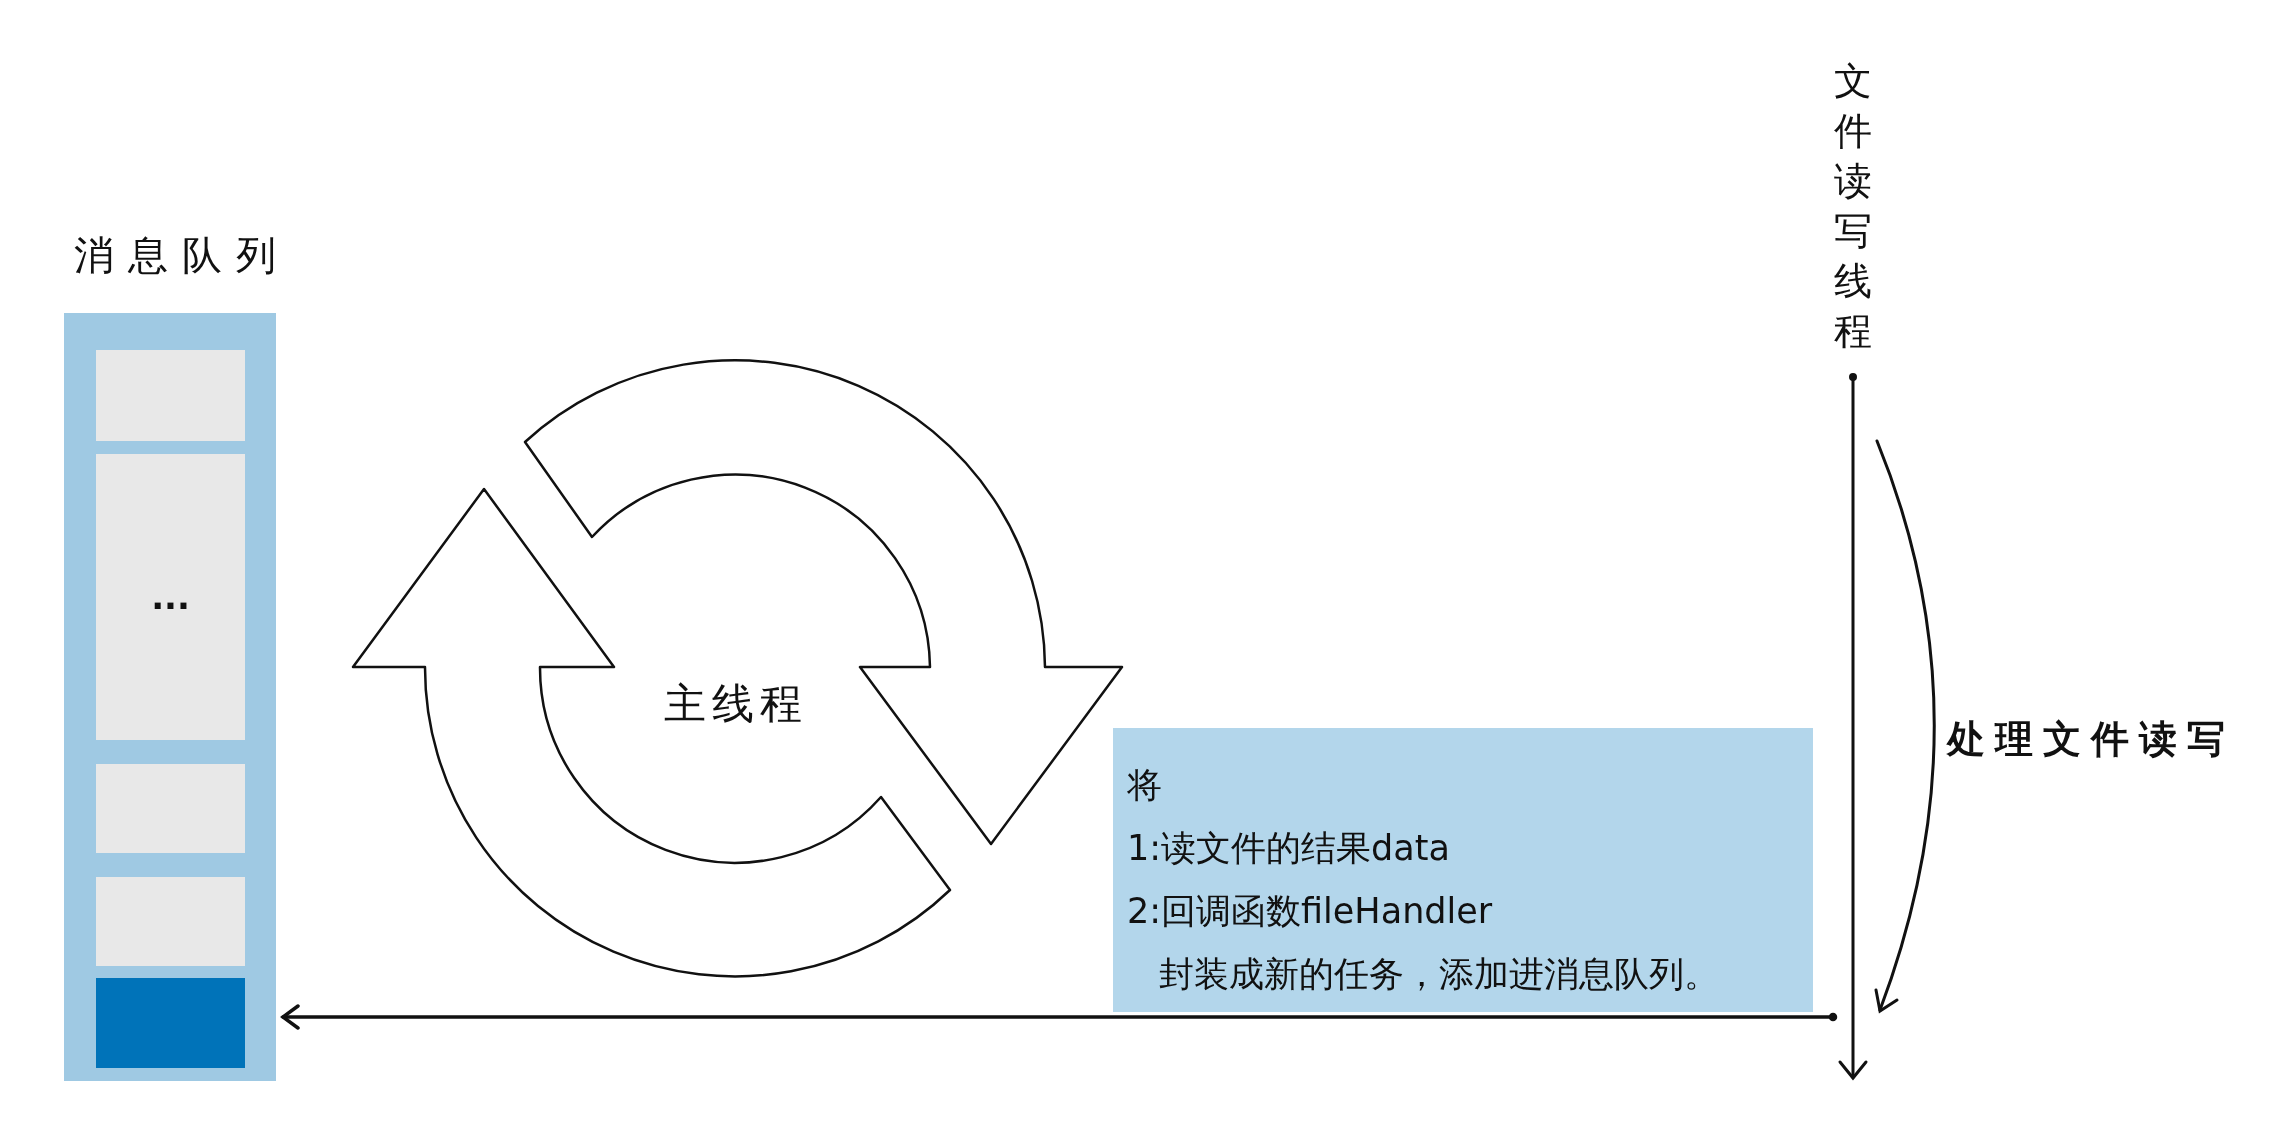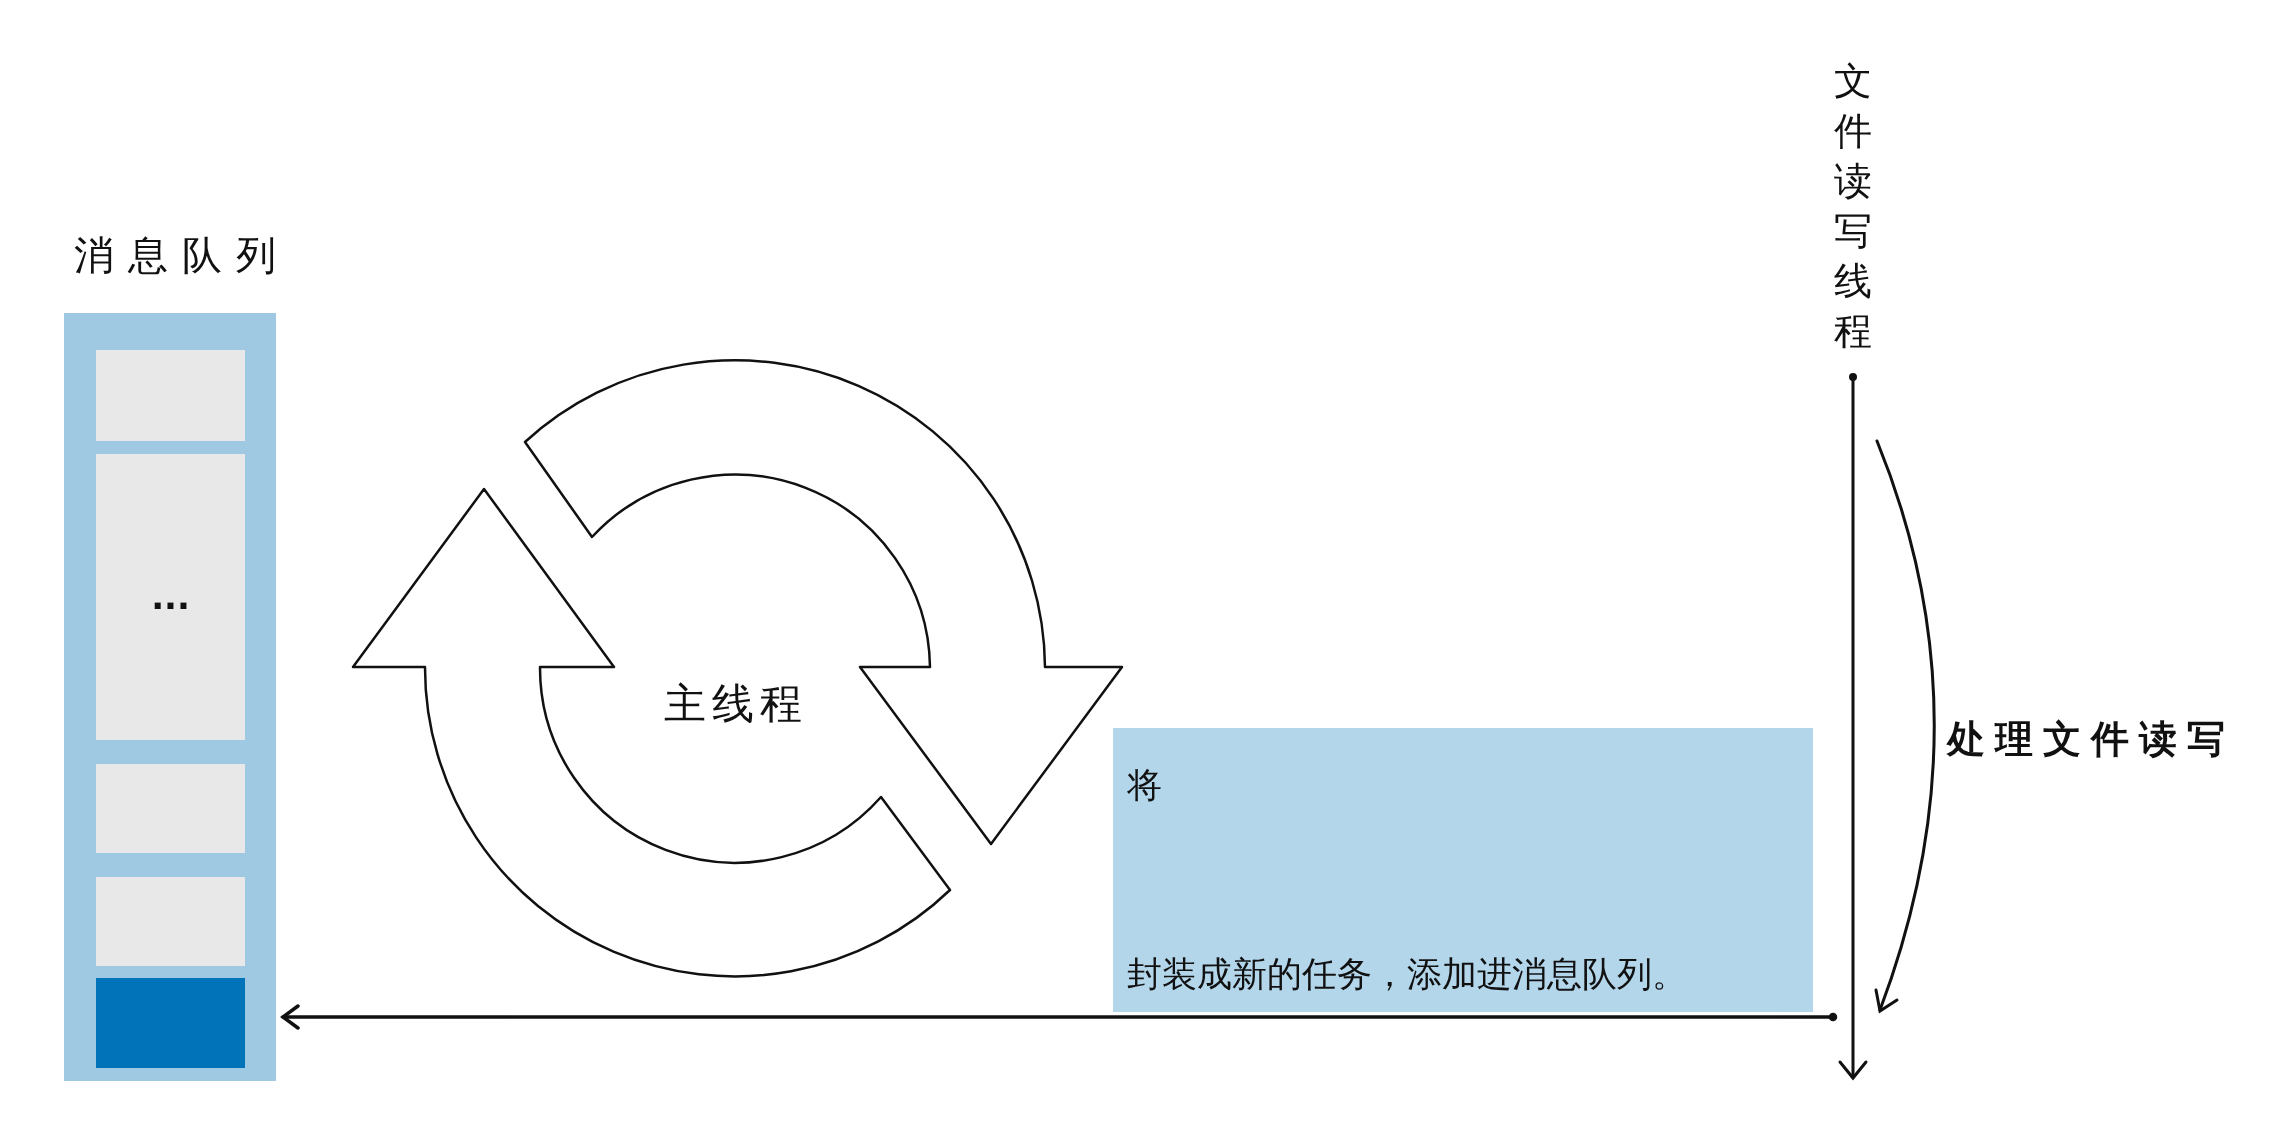--- a/index.html
+++ b/index.html
@@ -82,14 +82,16 @@
   <span>读</span>
   <span>写</span>
   <span>线</span>
   <span>程</span>
 </div>
 
 <div class="abs process-label">处理文件读写</div>
 
 <div class="abs task-box">
   <div class="task-line" style="top:37px;">将</div>
-  <div class="task-line" style="top:226px;">封装成新的任务，添加进消息队列。</div>
+  <div class="task-line" style="top:100px;">1:读文件的结果data</div>
+  <div class="task-line" style="top:163px;">2:回调函数fileHandler</div>
+  <div class="task-line" style="top:226px;margin-left:32px;">封装成新的任务，添加进消息队列。</div>
 </div>
 
 </body></html>

